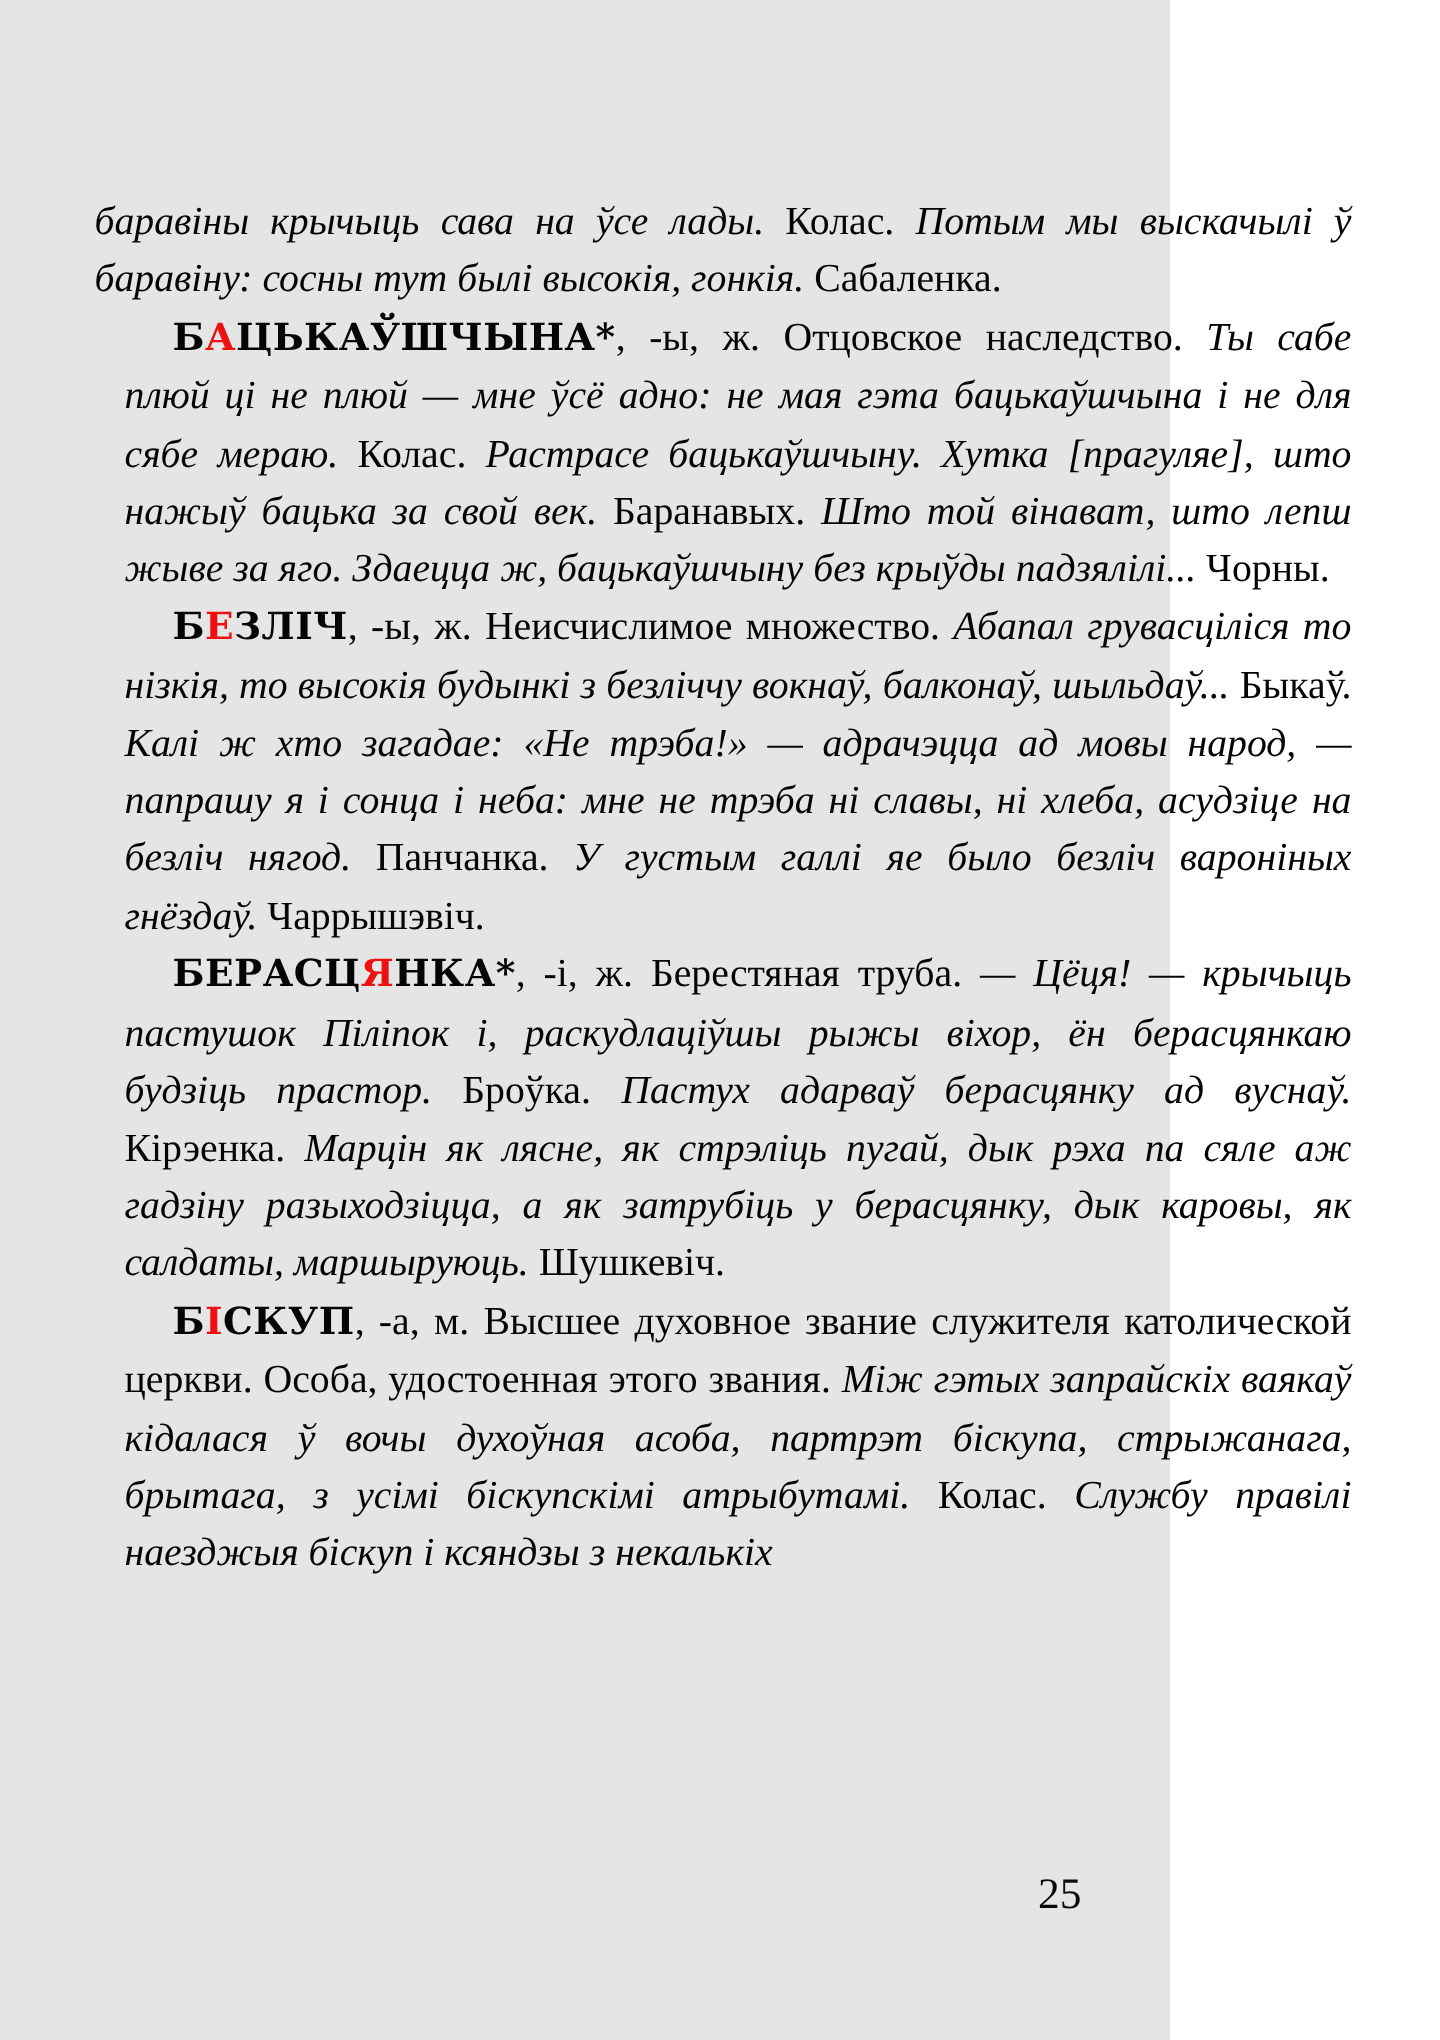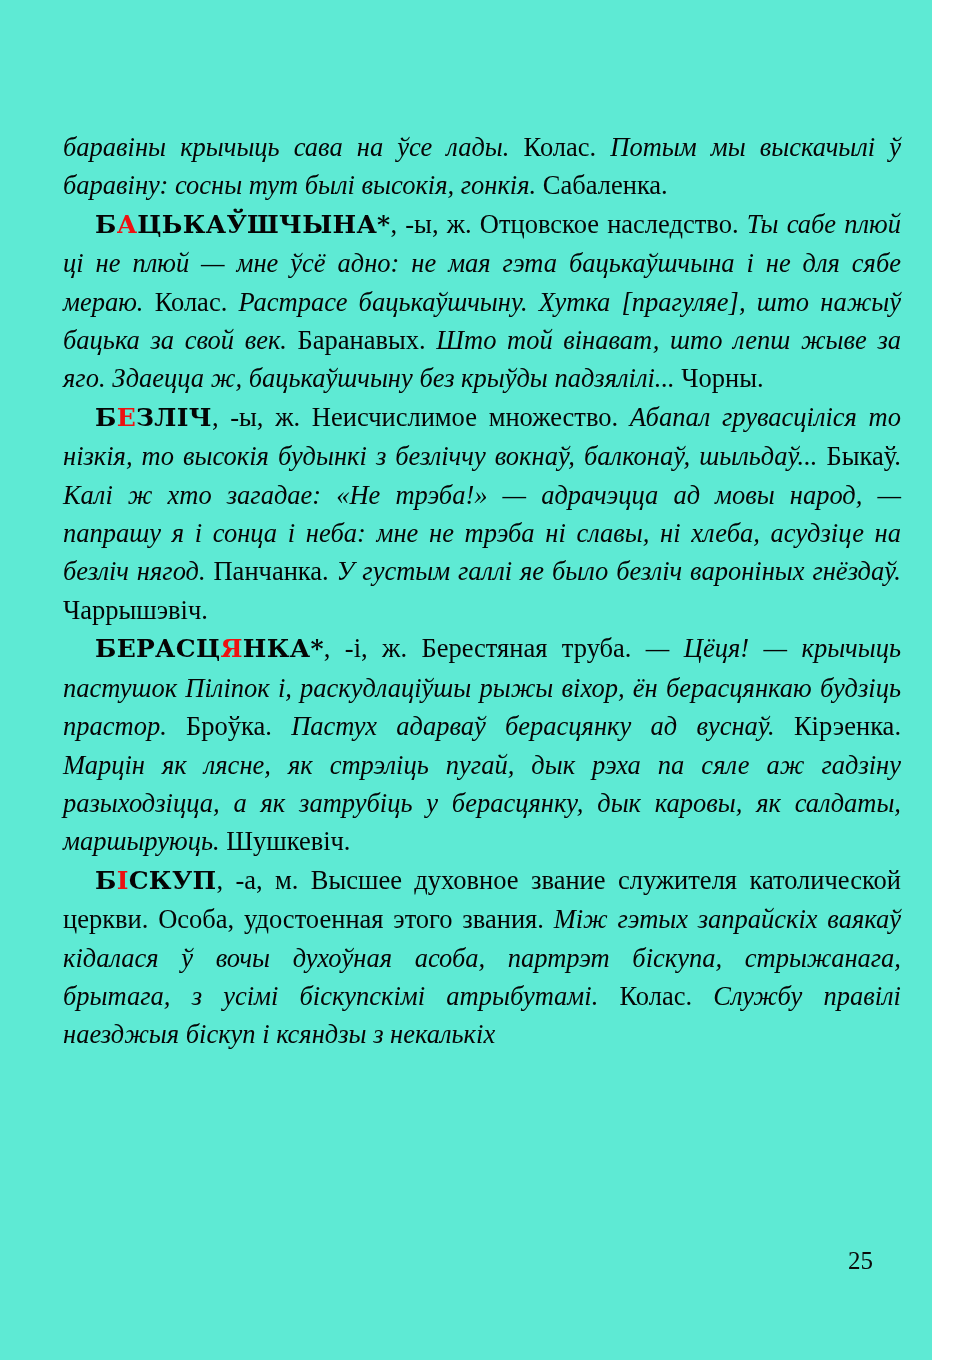--- a/index.html
+++ b/index.html
@@ -14,23 +14,23 @@
     position: relative;
     overflow: hidden;
     font-family: "Liberation Serif", "DejaVu Serif", serif;
     color: #050505;
   }
 
   #page {
     position: absolute;
     left: 0;
     top: 0;
-    width: 932px;
+    width: 780px;
     height: 1360px;
-    background: #5eead4;
+    background: #e5e5e5;
   }
 
   #column {
     position: absolute;
     left: 63px;
     top: 128px;
     width: 838px;
   }
 
   
@@ -43,20 +43,21 @@
     font-size: 26.5px;
     line-height: 38.4px;
     hyphens: none;
     word-spacing: 0px;
   }
   .entry.cont {
     text-indent: 0;
   }
   .entry.head-para {
     text-indent: 32px;
+    margin-left: 20px;
   }
 
   
   .headword {
     font-family: "DejaVu Serif", "Liberation Serif", serif;
     font-weight: 700;
     font-style: normal;
     font-size: 25px;
     letter-spacing: 0.3px;
   }
@@ -79,21 +80,21 @@
   
   .src {
     font-style: normal;
   }
 
   #folio {
     position: absolute;
     right: 59px;
     top: 1247px;
     font-family: "Liberation Serif", "DejaVu Serif", serif;
-    font-size: 25px;
+    font-size: 29px;
     font-style: normal;
     color: #0a0a0a;
   }
 </style>
 </head>
 <body>
 
 <div id="page">
 
   <div id="column">

